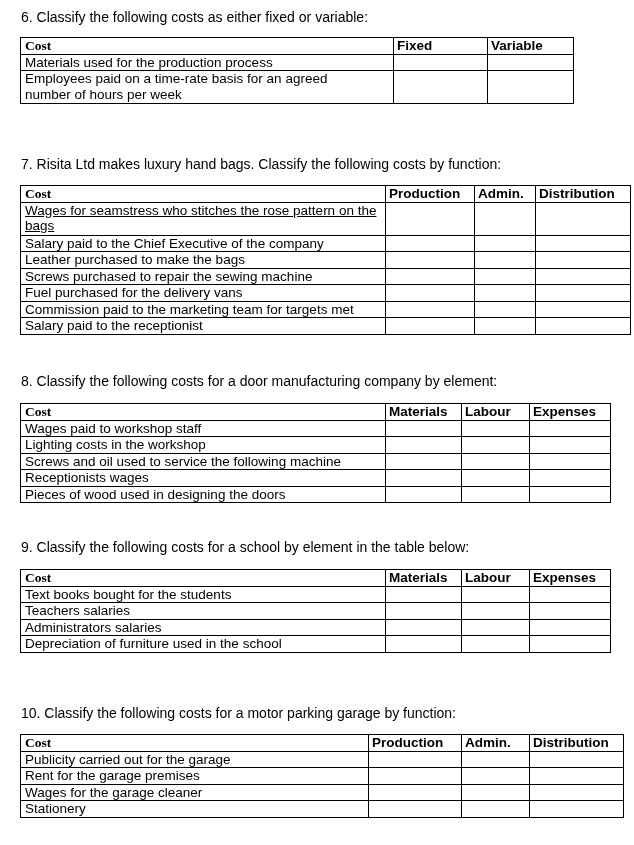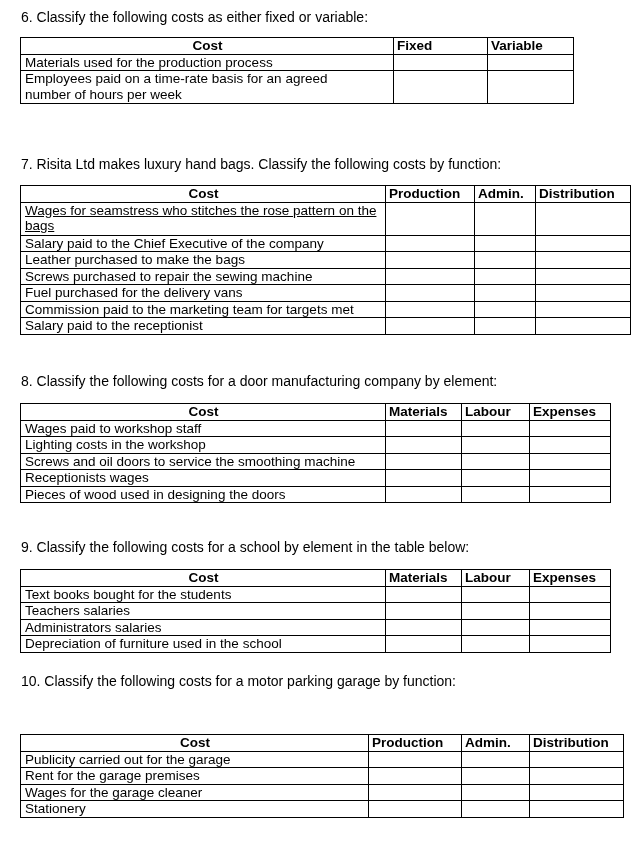--- a/index.html
+++ b/index.html
@@ -37,22 +37,23 @@
       height: 15px;
       overflow: hidden;
     }
     table.ws th {
       font-weight: bold;
       text-align: left;
       padding: 0 3px;
       white-space: nowrap;
     }
     table.ws th.cost-h {
-      text-align: center;
+      text-align: left;
       padding-left: 4px;
+      font-family: Liberation Serif, serif;
     }
     table.ws td.cost {
       text-align: left;
     }
     table.ws td.blank {
       background: #fff;
     }
   </style>
 </head>
 <body>
@@ -164,21 +165,21 @@
     <td class="blank"></td>
     <td class="blank"></td>
   </tr>
   <tr>
     <td class="cost">Lighting costs in the workshop</td>
     <td class="blank"></td>
     <td class="blank"></td>
     <td class="blank"></td>
   </tr>
   <tr>
-    <td class="cost" style="white-space:nowrap;">Screws and oil doors to service the smoothing machine</td>
+    <td class="cost" style="white-space:nowrap;">Screws and oil used to service the following machine</td>
     <td class="blank"></td>
     <td class="blank"></td>
     <td class="blank"></td>
   </tr>
   <tr>
     <td class="cost">Receptionists wages</td>
     <td class="blank"></td>
     <td class="blank"></td>
     <td class="blank"></td>
   </tr>
@@ -226,21 +227,21 @@
   </tr>
   <tr>
     <td class="cost">Depreciation of furniture used in the school</td>
     <td class="blank"></td>
     <td class="blank"></td>
     <td class="blank"></td>
   </tr>
 </tbody>
   </table>
 
-<div class="question" style="top:673px;">10. Classify the following costs for a motor parking garage by function:</div>
+<div class="question" style="top:705px;">10. Classify the following costs for a motor parking garage by function:</div>
 <table class="ws" style="top:734px; width:603px;">
   <colgroup>
       <col style="width:348px">
       <col style="width:93px">
       <col style="width:68px">
       <col style="width:94px">
     </colgroup>
   <tbody>
       <tr>
     <th class="cost-h">Cost</th>

